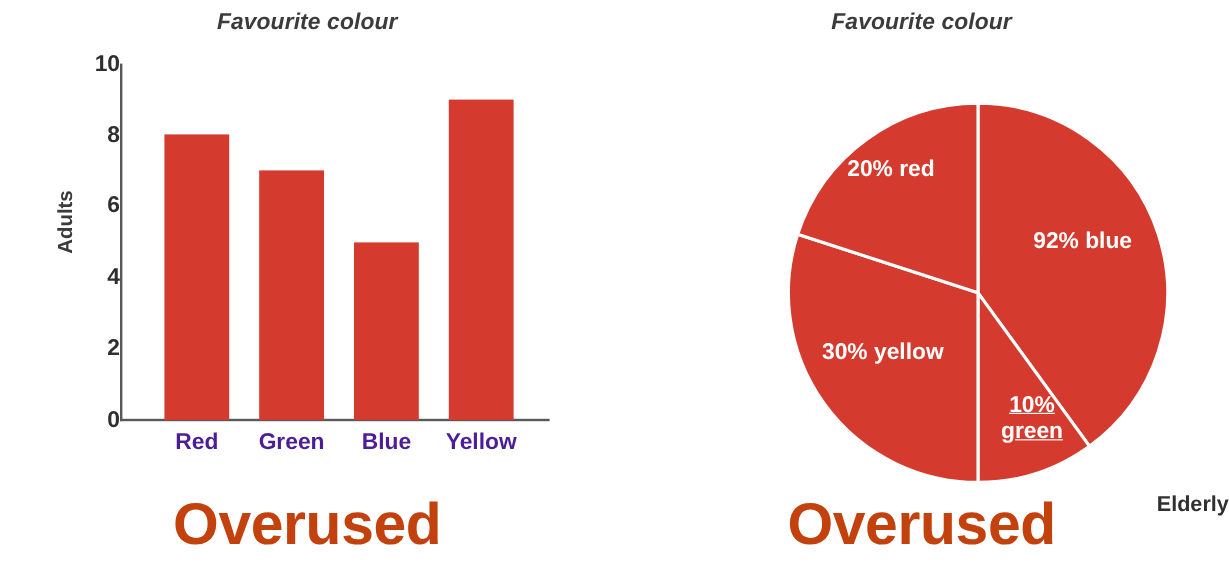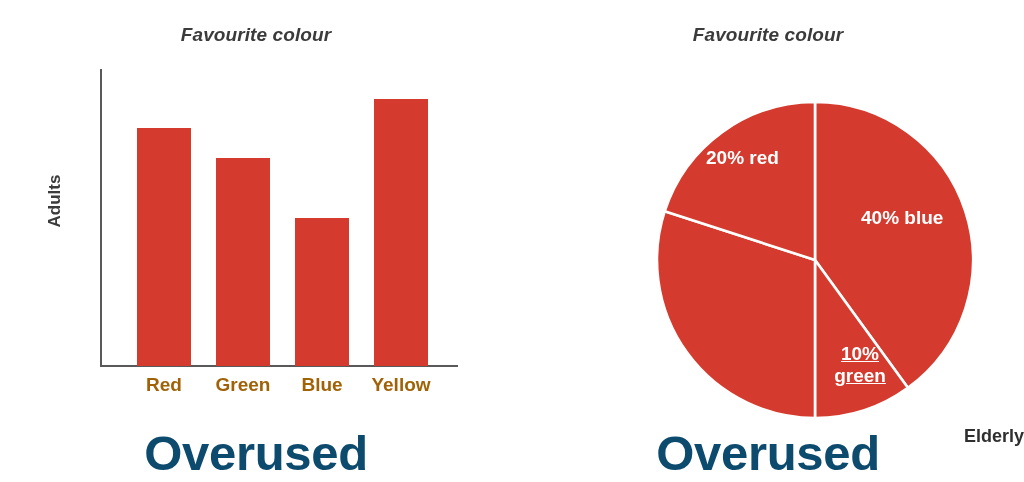--- a/index.html
+++ b/index.html
@@ -2,21 +2,21 @@
 <html><head>
 <meta charset="utf-8">
 <style>
   html,body{margin:0;padding:0;background:#ffffff;}
   body{width:1024px;height:482px;overflow:hidden;
        font-family:"Liberation Sans","DejaVu Sans",sans-serif;
        -webkit-font-smoothing:antialiased;}
   .page{position:relative;width:1024px;height:482px;}
 
   
-  .panel{position:absolute;top:16px;height:412px;width:512px;}
+  .panel{position:absolute;top:0;height:412px;width:512px;}
   .panel-left{left:0;}
   .panel-right{left:512px;}
 
   
   .chart-title{
     position:absolute;top:8px;left:0;width:512px;
     text-align:center;
     font-style:italic;font-weight:600;font-size:19px;
     color:#3b3b3b;letter-spacing:.1px;
   }
@@ -30,53 +30,61 @@
   }
   .tick-label{
     position:absolute;right:0;width:34px;text-align:right;
     font-size:19px;font-weight:600;color:#2f2f2f;line-height:1;
   }
   .tick-wrap{position:absolute;left:66px;top:0;width:34px;height:400px;}
   .axis-line{position:absolute;background:#595959;}
   .bar{position:absolute;background:#D43B2E;bottom:0;}
   .cat-label{
     position:absolute;text-align:center;
-    font-size:19px;font-weight:600;color:#a16207;
+    font-size:19px;font-weight:600;color:#4c1d95;
   }
 
   
   .pie-wrap{position:absolute;left:0;top:0;width:512px;height:400px;margin-top:31px;}
   .pie-caption{
     position:absolute;left:0;width:512px;text-align:right;
     font-size:18px;font-weight:600;color:#2f2f2f;
   }
   .slice-label{
     position:absolute;color:#ffffff;font-weight:700;font-size:19px;
     line-height:1.18;white-space:pre-line;
   }
 
   
   .overused{
     position:absolute;left:0;width:512px;text-align:center;
-    color:#0c4a6e;font-weight:700;font-size:49px;letter-spacing:-.3px;
+    color:#c2410c;font-weight:700;font-size:49px;letter-spacing:-.3px;
   }
 </style>
 </head>
 <body>
 
 <div class="page">
 
   <div class="panel panel-left">
 
     <div class="chart-title">Favourite colour</div>
 
     <div class="bar-chart">
 
       <div class="y-axis-label">Adults</div>
 
+      <div class="tick-wrap">
+        <div class="tick-label" style="top:44px;">10</div>
+        <div class="tick-label" style="top:103px;">8</div>
+        <div class="tick-label" style="top:162px;">6</div>
+        <div class="tick-label" style="top:222px;">4</div>
+        <div class="tick-label" style="top:281px;">2</div>
+        <div class="tick-label" style="top:341px;">0</div>
+      </div>
 
       <div class="axis-line" style="left:100px;top:53px;width:2px;height:298px;"></div>
       <div class="axis-line" style="left:100px;top:349px;width:358px;height:2px;"></div>
 
       <div class="bar" style="left: 137px; width: 54px; height: 237.6px; top: 112.4px; bottom: auto; background: rgb(212, 59, 46);"></div>
       <div class="bar" style="left: 216px; width: 54px; height: 207.9px; top: 142.1px; bottom: auto; background: rgb(212, 59, 46);"></div>
       <div class="bar" style="left: 295px; width: 54px; height: 148.5px; top: 201.5px; bottom: auto; background: rgb(212, 59, 46);"></div>
       <div class="bar" style="left: 374px; width: 54px; height: 267.3px; top: 82.7px; bottom: auto; background: rgb(212, 59, 46);"></div>
 
       <div class="cat-label" style="left:122px;top:358px;width:84px;">Red</div>
@@ -97,22 +105,23 @@
         <g id="pie-slices">
             <path d="M 303 213 L 303 55 A 158 158 0 0 1 395.87006986221076 340.8246851112417 Z" fill="#D43B2E" stroke="#ffffff" stroke-width="2.6" stroke-linejoin="round"></path>
             <path d="M 303 213 L 395.87006986221076 340.8246851112417 A 158 158 0 0 1 303 371 Z" fill="#D43B2E" stroke="#ffffff" stroke-width="2.6" stroke-linejoin="round"></path>
             <path d="M 303 213 L 303 371 A 158 158 0 0 1 152.73307042536575 164.17531488875827 Z" fill="#D43B2E" stroke="#ffffff" stroke-width="2.6" stroke-linejoin="round"></path>
             <path d="M 303 213 L 152.73307042536575 164.17531488875827 A 158 158 0 0 1 302.99999999999994 55 Z" fill="#D43B2E" stroke="#ffffff" stroke-width="2.6" stroke-linejoin="round"></path>
           </g>
       </svg>
 
       <div class="slice-label" style="left:194px;top:100px;">20% red</div>
 
-      <div class="slice-label" style="left:349px;top:160px;">40% blue</div>
+      <div class="slice-label" style="left:349px;top:160px;">92% blue</div>
 
+      <div class="slice-label" style="left:173px;top:252px;">30% yellow</div>
 
       <div class="slice-label" style="left:317px;top:296px;width:62px;text-align:center;text-decoration:underline;">10% green</div>
 
       <div class="pie-caption" style="top:379px;">Elderly</div>
     </div>
 
     <div class="overused" style="top:409px;">Overused</div>
   </div>
 
 </div>

